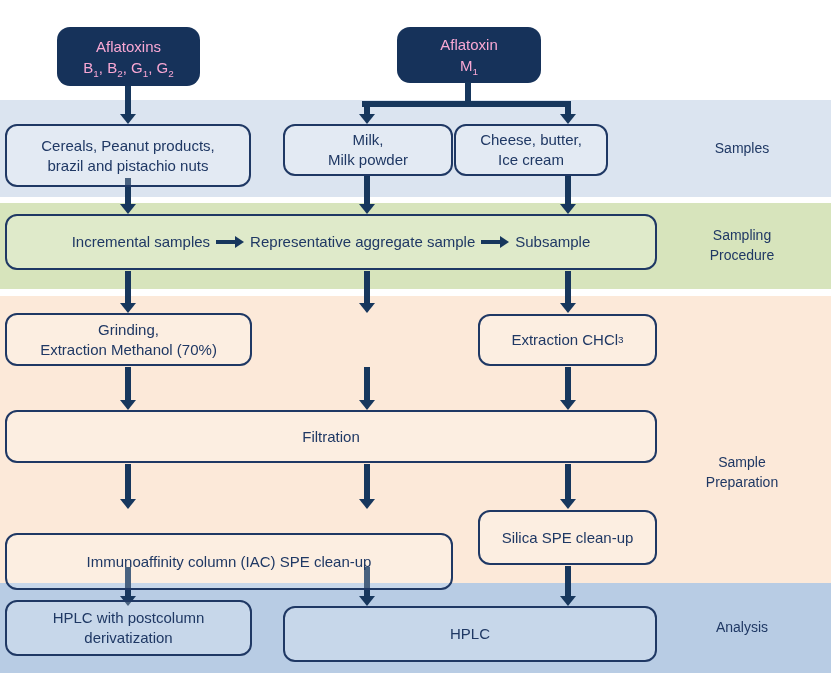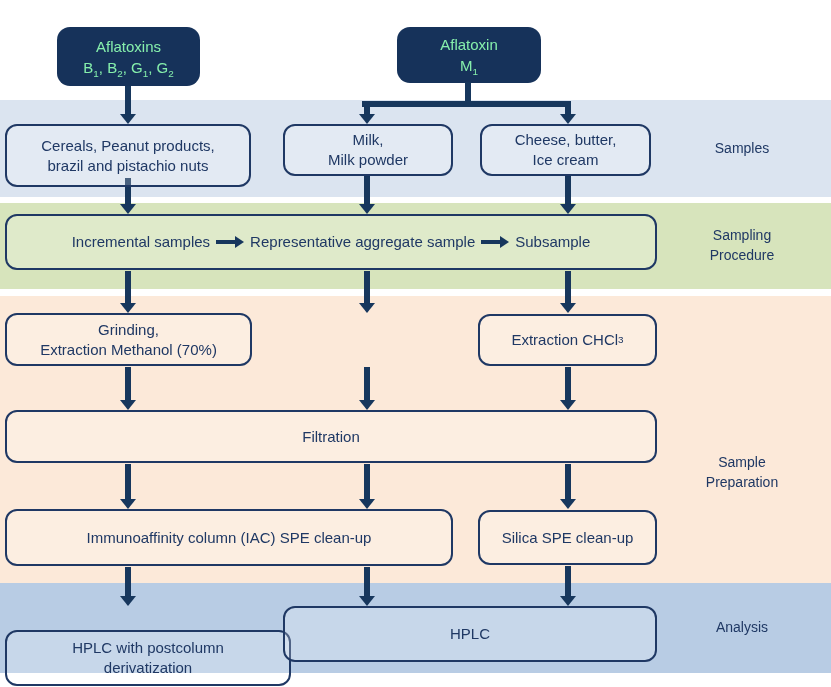--- a/index.html
+++ b/index.html
@@ -12,21 +12,21 @@
   .band-samples     { top:100px; height:97px;  background:#dbe4f0; }
   .band-sampling    { top:203px; height:86px;  background:#d7e4bc; }
   .band-preparation { top:296px; height:354px; background:#fce9d9; }
   .band-analysis    { top:583px; height:90px;  background:#b8cce4;padding-left:37px; }
   .band-label {
     position:absolute; left:657px; width:170px; height:100%;
     display:flex; align-items:center; justify-content:center;
     text-align:center; font-size:14px; line-height:1.4; white-space:pre-line;
   }
   .node {
-    position:absolute; background:#16325a; color:#86efac; border-radius:13px;
+    position:absolute; background:#16325a; color:#f9a8d4; border-radius:13px;
     display:flex; flex-direction:column; align-items:center; justify-content:center;
     font-size:15px; line-height:1.4; text-align:center;
   }
   .box {
     position:absolute; box-sizing:border-box;
     border:2px solid #1f3864; border-radius:12px;
     background:rgba(255,255,255,0.22);
     display:flex; align-items:center; justify-content:center;
     text-align:center; font-size:15px; line-height:1.32; white-space:pre-line;
     padding:2px 6px;
@@ -98,39 +98,39 @@
   <div class="va" style="left:560px;top:464px;height:45px"></div>
 
   <div class="va" style="left:120px;top:567px;height:39px"></div>
   <div class="va" style="left:359px;top:567px;height:39px"></div>
   <div class="va" style="left:560px;top:566px;height:40px"></div>
 
   <div class="box" style="left:5px;top:124px;width:246px;height:63px">Cereals, Peanut products,
 brazil and pistachio nuts</div>
   <div class="box" style="left:283px;top:124px;width:170px;height:52px">Milk,
 Milk powder</div>
-  <div class="box" style="left:480px;top:124px;width:171px;height:52px">Cheese, butter,
+  <div class="box" style="left:454px;top:124px;width:154px;height:52px">Cheese, butter,
 Ice cream</div>
 
   <div class="box" style="left:5px;top:214px;width:652px;height:56px">
     <div class="box-row">
       <span>Incremental samples</span>
       <span class="harrow"></span>
       <span>Representative aggregate sample</span>
       <span class="harrow"></span>
       <span>Subsample</span>
     </div>
   </div>
 
   <div class="box" style="left:5px;top:313px;width:247px;height:53px">Grinding,
 Extraction Methanol (70%)</div>
   <div class="box" style="left:478px;top:314px;width:179px;height:52px">Extraction CHCl<sub>3</sub></div>
 
   <div class="box" style="left:5px;top:410px;width:652px;height:53px">Filtration</div>
 
-  <div class="box" style="left:5px;top:509px;width:448px;height:57px">Immunoaffinity column (IAC) SPE clean-up</div>
+  <div class="box" style="left:5px;top:533px;width:448px;height:57px">Immunoaffinity column (IAC) SPE clean-up</div>
   <div class="box" style="left:478px;top:510px;width:179px;height:55px">Silica SPE clean-up</div>
 
-  <div class="box" style="left:5px;top:630px;width:286px;height:56px">HPLC with postcolumn
+  <div class="box" style="left:5px;top:600px;width:247px;height:56px">HPLC with postcolumn
 derivatization</div>
   <div class="box" style="left:283px;top:606px;width:374px;height:56px">HPLC</div>
 
 </div>
 
 </body></html>

